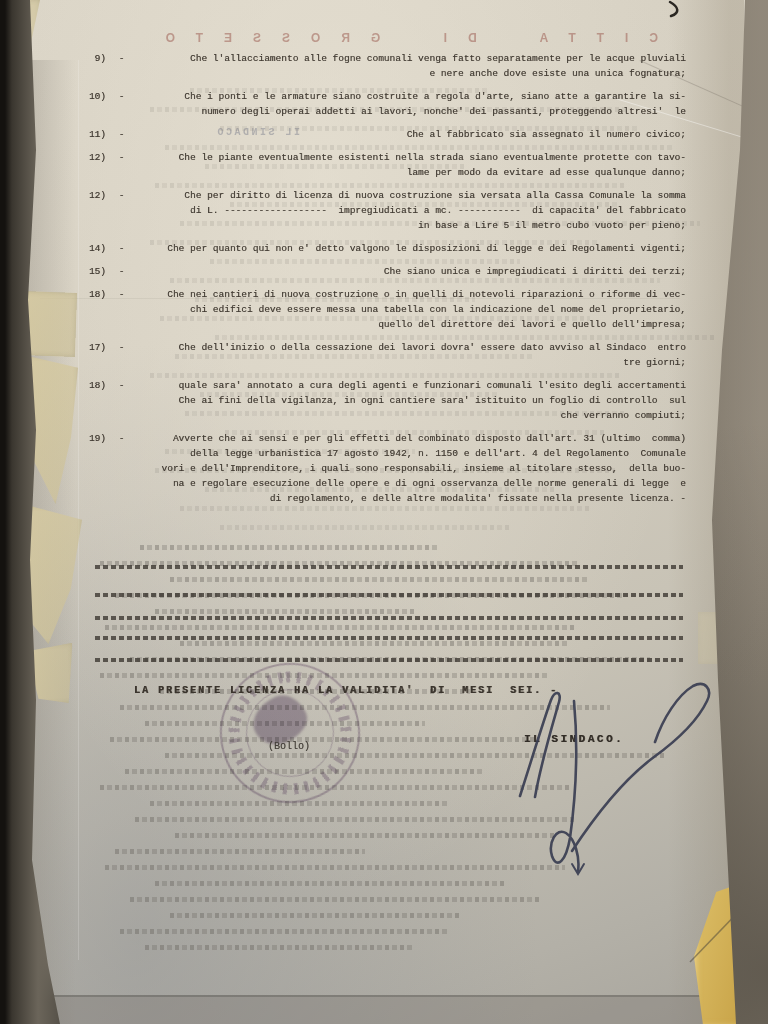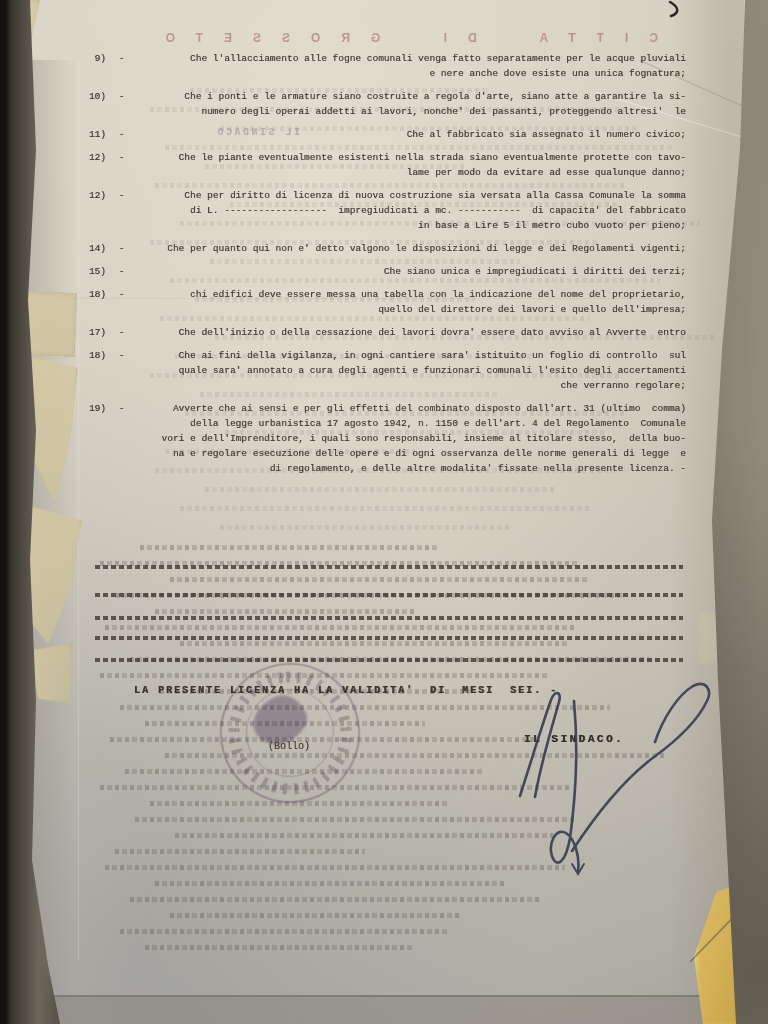--- a/index.html
+++ b/index.html
@@ -223,38 +223,40 @@
           <div class="num">15)</div>
           <div class="dash">-</div>
           <div class="lines">
             <div class="line">Che siano unica e impregiudicati i diritti dei terzi;</div>
           </div>
         </div>
         <div class="clause">
           <div class="num">18)</div>
           <div class="dash">-</div>
           <div class="lines">
+            <div class="line">Che nei cantieri di nuova costruzione o in quelli di notevoli riparazioni o riforme di vec-</div>
             <div class="line">chi edifici deve essere messa una tabella con la indicazione del nome del proprietario,</div>
             <div class="line">quello del direttore dei lavori e quello dell'impresa;</div>
           </div>
         </div>
         <div class="clause">
           <div class="num">17)</div>
           <div class="dash">-</div>
           <div class="lines">
-            <div class="line">Che dell'inizio o della cessazione dei lavori dovra' essere dato avviso al Avverte  entro</div>
+            <div class="line">Che dell'inizio o della cessazione dei lavori dovra' essere dato avviso al Sindaco  entro</div>
+            <div class="line">tre giorni;</div>
           </div>
         </div>
         <div class="clause">
           <div class="num">18)</div>
           <div class="dash">-</div>
           <div class="lines">
+            <div class="line">quale sara' annotato a cura degli agenti e funzionari comunali l'esito degli accertamenti</div>
             <div class="line">Che ai fini della vigilanza, in ogni cantiere sara' istituito un foglio di controllo  sul</div>
-            <div class="line">quale sara' annotato a cura degli agenti e funzionari comunali l'esito degli accertamenti</div>
-            <div class="line">che verranno regolare;</div>
+            <div class="line">che verranno compiuti;</div>
           </div>
         </div>
         <div class="clause">
           <div class="num">19)</div>
           <div class="dash">-</div>
           <div class="lines">
             <div class="line">Avverte che ai sensi e per gli effetti del combinato disposto dall'art. 31 (ultimo  comma)</div>
             <div class="line">della legge urbanistica 17 agosto 1942, n. 1150 e dell'art. 4 del Regolamento  Comunale</div>
             <div class="line">vori e dell'Imprenditore, i quali sono responsabili, insieme al titolare stesso,  della buo-</div>
             <div class="line">na e regolare esecuzione delle opere e di ogni osservanza delle norme generali di legge  e</div>

